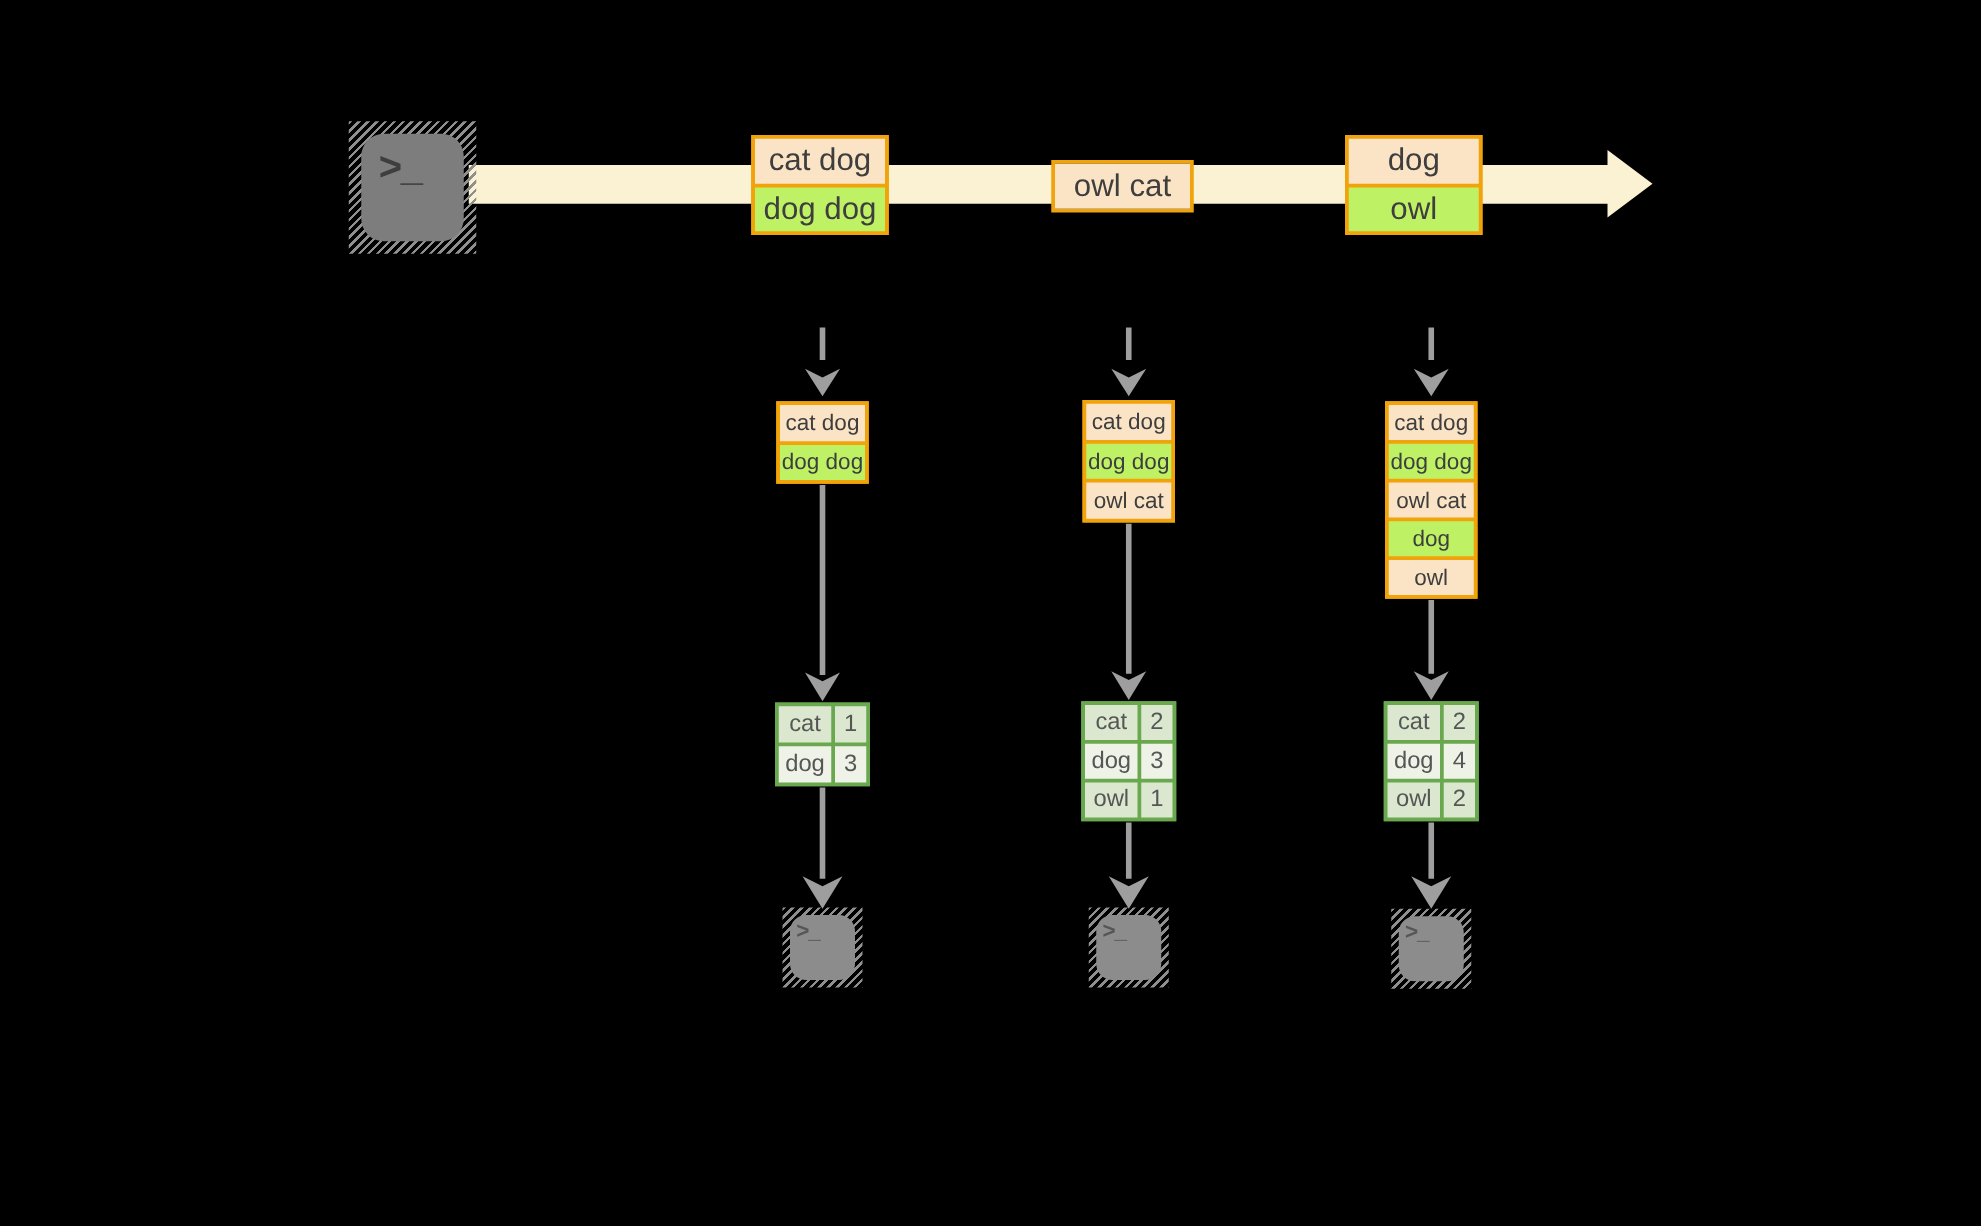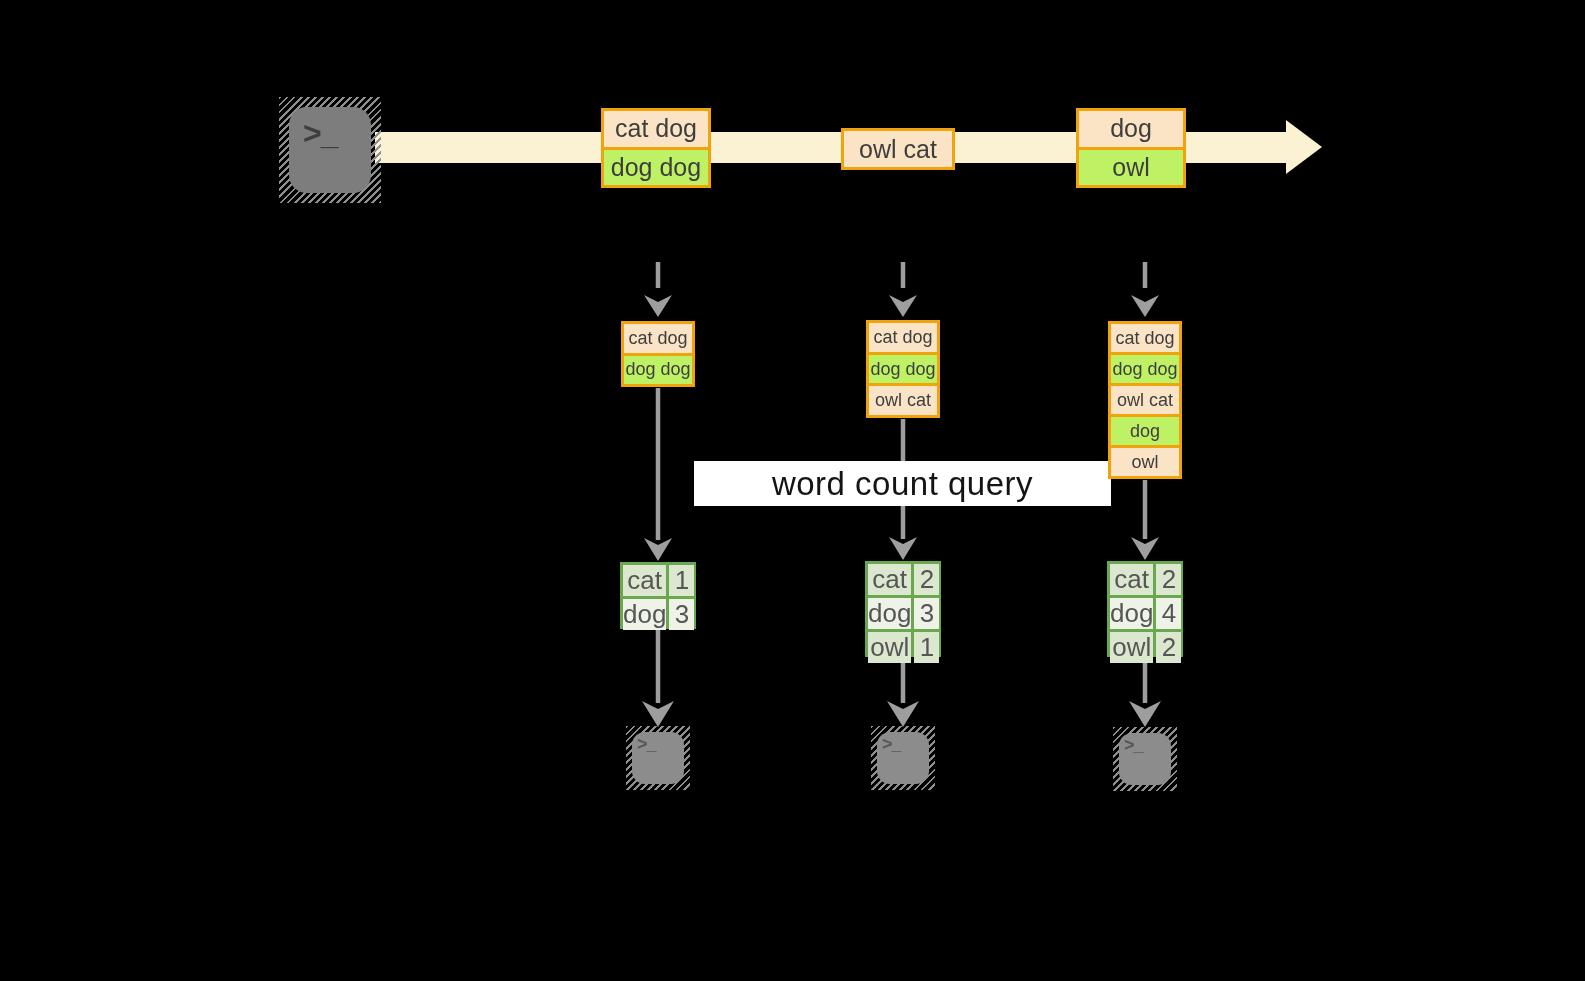--- a/index.html
+++ b/index.html
@@ -17,21 +17,21 @@
           display:flex; flex-direction:column; gap:3px; z-index:3; }
   .ocell { flex:1; display:flex; align-items:center; justify-content:center; color:#3e3e3e; white-space:nowrap; }
   .peach { background:#fbe3c5; }
   .cream { background:#bef264; }
   .ebox .ocell { font-size:25px; }
   .sbox .ocell { font-size:18px; }
 
   
   .gtable { position:absolute; box-sizing:border-box; border:3px solid #6aa84f; background:#6aa84f;
             display:grid; grid-template-columns:1fr 25px; gap:3px; z-index:3; }
-  .gcell { display:flex; align-items:center; justify-content:center; font-size:26px; color:#565656; }
+  .gcell { display:flex; align-items:center; justify-content:center; font-size:19px; color:#565656; }
   .rowA { background:#dbe7ce; }
   .rowB { background:#eef2e7; }
 
   
   .qband { position:absolute; left:694px; top:461px; width:417px; height:45px; background:#ffffff;
            display:flex; align-items:center; justify-content:center; z-index:2;
            font-size:33px; color:#141414; letter-spacing:0.5px; }
 
   
   .term { position:absolute; z-index:3;
@@ -107,21 +107,20 @@
     <g>
       <line class="aline" x1="903" y1="658" x2="903" y2="703"></line>
       <path class="ahead" d="M887 701 L903 727 L919 701 L903 709 Z"></path>
     </g>
     <g>
       <line class="aline" x1="1145" y1="658" x2="1145" y2="703"></line>
       <path class="ahead" d="M1129 701 L1145 727 L1161 701 L1145 709 Z"></path>
     </g>
   </svg>
 
-  <div class="qband">word count query</div>
 
   <div class="obox sbox" style="left:621px; top:321px; width:74px; height:66px;">
     <div class="ocell peach">cat dog</div>
     <div class="ocell cream">dog dog</div>
   </div>
   <div class="obox sbox" style="left:866px; top:320px; width:74px; height:98px;">
     <div class="ocell peach">cat dog</div>
     <div class="ocell cream">dog dog</div>
     <div class="ocell peach">owl cat</div>
   </div>

